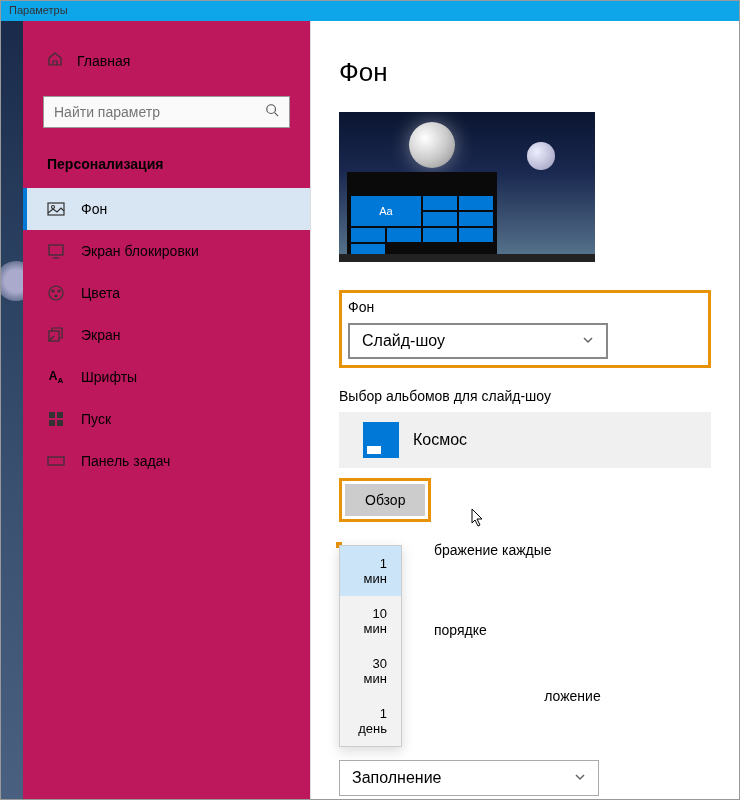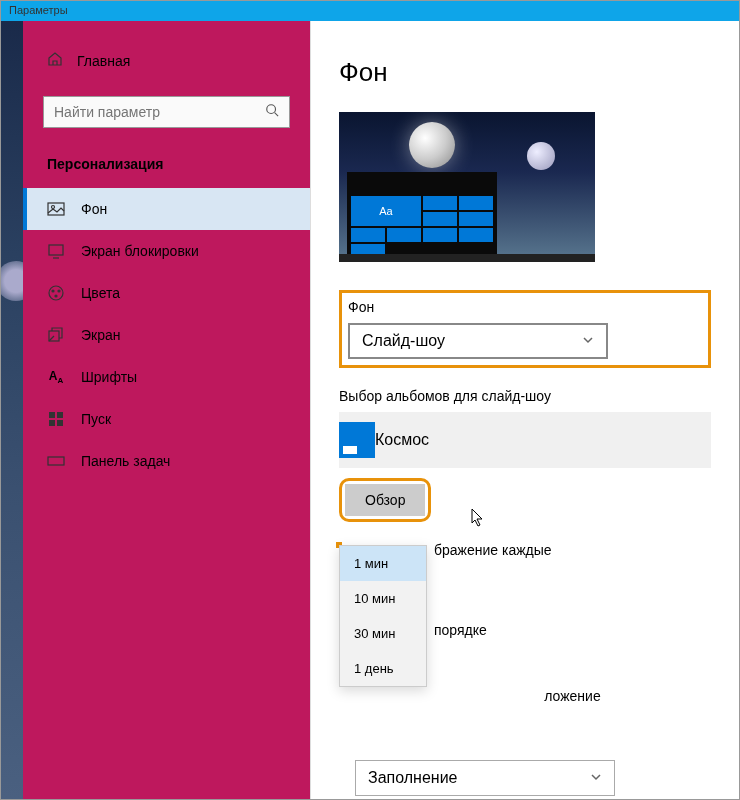--- a/index.html
+++ b/index.html
@@ -38,27 +38,27 @@
     .tile { background: #0078d7; height: 14px; }
     .tile.big { grid-column: span 2; grid-row: span 2; height: auto; display: flex; align-items: center; justify-content: center; color: #fff; font-size: 11px; }
     .taskbar-strip { position: absolute; bottom: 0; left: 0; right: 0; height: 8px; background: #222; }
     .field-label { font-size: 14px; margin-bottom: 8px; }
     .dropdown { border: 2px solid #888; height: 36px; display: flex; align-items: center; justify-content: space-between; padding: 0 12px; font-size: 16px; cursor: pointer; background: #fff; }
     .dropdown svg { width: 12px; height: 12px; }
     
     .highlight-orange { border: 3px solid #e8920a; padding: 6px; }
     .highlight-orange-thin { border: 3px solid #e8920a; display: inline-block; }
     
-    .album-row { background: #f0f0f0; padding: 10px 0; display: flex; align-items: center; margin-bottom: 10px; }
+    .album-row { background: #f0f0f0; padding: 10px 24px; display: flex; align-items: center; gap: 14px; margin-bottom: 10px; }
     .album-icon { width: 36px; height: 36px; background: #0078d7; position: relative; }
     .album-icon::after { content: ''; position: absolute; bottom: 4px; left: 4px; width: 14px; height: 8px; background: #fff; }
     
     .browse-btn { background: #ccc; border: none; padding: 8px 20px; font-size: 14px; cursor: pointer; }
     
-    .dropdown-menu { position: absolute; background: #f2f2f2; border: 1px solid #ccc; width: 88px; box-shadow: 0 4px 12px rgba(0,0,0,0.15); }
+    .dropdown-menu { position: absolute; background: #f2f2f2; border: 1px solid #ccc; width: 63px; box-shadow: 0 4px 12px rgba(0,0,0,0.15); text-align: right; }
     .dropdown-menu-item { padding: 10px 14px; font-size: 13px; cursor: pointer; }
     .dropdown-menu-item.selected { background: #cce4f7; }
     
     .cursor { position: absolute; width: 14px; height: 20px; }
     
     .partial-text { font-size: 14px; margin: 20px 0; }
   </style>
 </head>
 <body>
 
@@ -199,21 +199,21 @@
         </span>
       </div>
     </div>
     
     <div class="field-label">Выбор альбомов для слайд-шоу</div>
     <div class="album-row">
       <div class="album-icon"></div>
       <span>Космос</span>
     </div>
     
-    <div class="highlight-orange-thin" style="padding:3px;border-radius:10px;">
+    <div class="highlight-orange-thin" style="padding:3px;">
       <button class="browse-btn">Обзор</button>
     </div>
     
     <svg class="cursor" style="top:487px;left:160px;" viewBox="0 0 14 20" fill="#fff" stroke="#000" stroke-width="1">
         <path d="M1 1 L1 15 L4 12 L7 18 L9 17 L6 11 L11 11 Z"></path>
       </svg>
     
     <div style="position:relative; margin-top:20px;">
       <div class="highlight-orange-thin" style="position:absolute; top:0; left:-3px; padding:0;">
         <div class="dropdown-menu">
@@ -221,21 +221,21 @@
           <div class="dropdown-menu-item">10 мин</div>
           <div class="dropdown-menu-item">30 мин</div>
           <div class="dropdown-menu-item">1 день</div>
         </div>
       </div>
       <div style="margin-left:95px;">
         <div class="partial-text" style="margin-top:6px;">бражение каждые</div>
         <div class="partial-text" style="margin-top:64px;">порядке</div>
         <div class="partial-text" style="margin-top:50px;text-align:center;">ложение</div>
       </div>
-      <div class="dropdown" style="width:260px; position:absolute; top:218px; left:16px; border:1px solid #aaa;">
+      <div class="dropdown" style="width:260px; position:absolute; top:218px; left:0; border:1px solid #aaa;">
         <span>Заполнение</span>
         <span>
           <svg viewBox="0 0 12 12" fill="none" stroke="#666" stroke-width="1.5">
               <path d="M2 4 L6 8 L10 4"></path>
             </svg>
         </span>
       </div>
     </div>
     
   </div>

